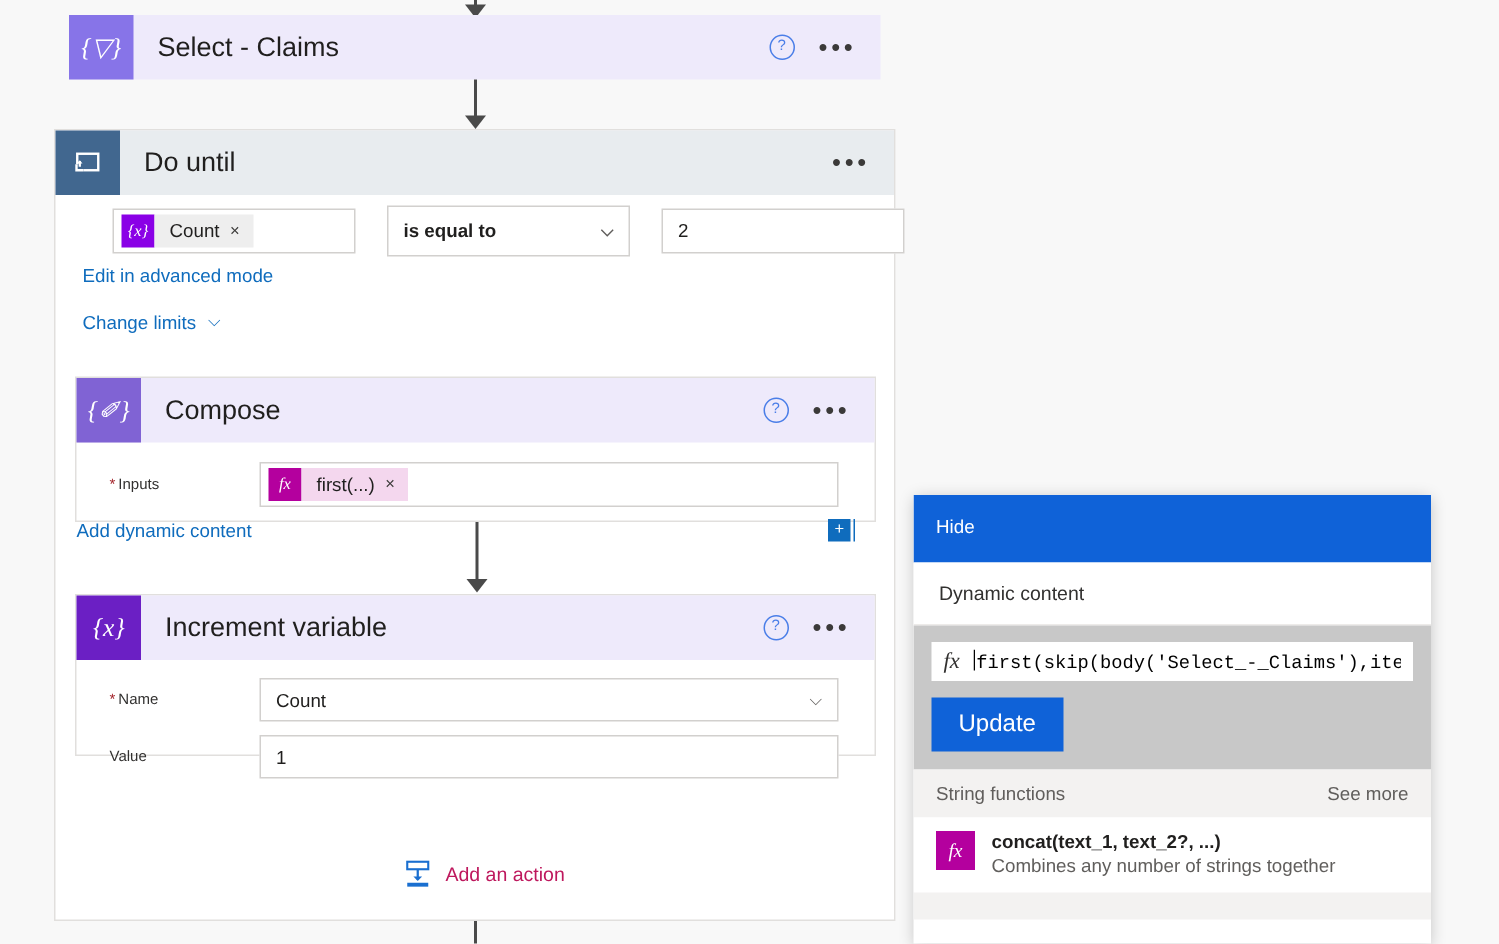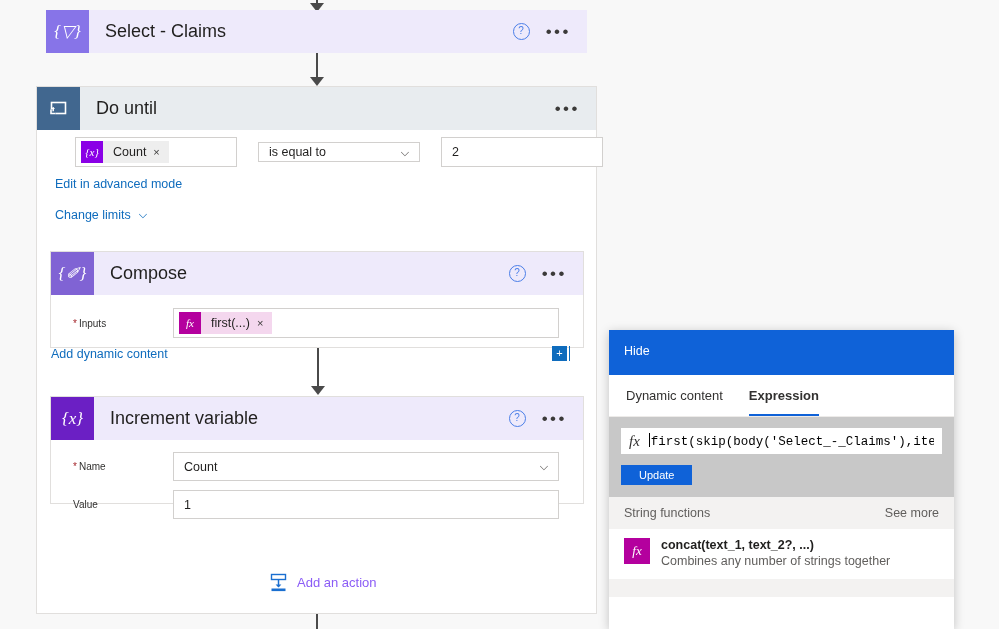--- a/index.html
+++ b/index.html
@@ -201,21 +201,21 @@
 
   
   .add-action {
     position: absolute;
     display: flex;
     align-items: center;
     gap: 9px;
     cursor: pointer;
   }
   .add-action-label {
-    color: #8b5cf6;
+    color: #be185d;
     font-size: 13px;
   }
 
   
   .panel {
     position: absolute;
     left: 609px; top: 330px;
     width: 345px;
     height: 299px;
     background: #fff;
@@ -296,24 +296,24 @@
     height: 14px;
     background: #000;
     vertical-align: -2px;
     margin-right: 1px;
   }
   .btn-update {
     margin-top: 11px;
     background: #0f62d8;
     color: #fff;
     border: none;
-    height: 20px;
+    height: 36px;
     padding: 0 18px;
     font-family: "Liberation Sans", sans-serif;
-    font-size: 11px;
+    font-size: 16px;
     cursor: pointer;
   }
   .fn-group-head {
     display: flex;
     justify-content: space-between;
     align-items: center;
     background: #f3f2f1;
     padding: 9px 15px;
     font-size: 12.5px;
     color: #605e5c;
@@ -393,21 +393,21 @@
     <div style="position:absolute; left:38px; top:50px; display:flex; gap:21px; align-items:center;">
       <div class="txtbox" style="width:162px; height:30px; padding:0 0 0 5px;">
         <span class="chip">
           <span class="chip-glyph var">{x}</span>
           <span class="chip-body var">
             <span>Count</span>
             <span class="chip-x">×</span>
           </span>
         </span>
       </div>
-      <div class="txtbox dropdown" style="width:162px; height:20px;">
+      <div class="txtbox dropdown" style="width:162px; height:34px;font-weight:bold;">
         <span>is equal to</span>
         <span class="chev">⌵</span>
       </div>
       <div class="txtbox" style="width:162px; height:30px;">
         <span>2</span>
       </div>
     </div>
 
     <div class="linkish" style="position:absolute; left:18px; top:90px;text-align:right;">Edit in advanced mode</div>
 
@@ -483,21 +483,20 @@
 
   <div class="conn" style="left:316px; top:614px; height:15px;"></div>
 
   <div class="panel">
     <div class="panel-banner">
       <div class="banner-hide">Hide</div>
     </div>
 
     <div class="panel-tabs">
       <div class="tab">Dynamic content</div>
-      <div class="tab active">Expression</div>
     </div>
 
     <div class="expr-area">
       <div class="expr-input">
         <span class="expr-fx">fx</span>
         <span class="expr-text"><span class="caret"></span><span>first(skip(body('Select_-_Claims'),iterati</span></span>
       </div>
       <button class="btn-update">Update</button>
     </div>
 

